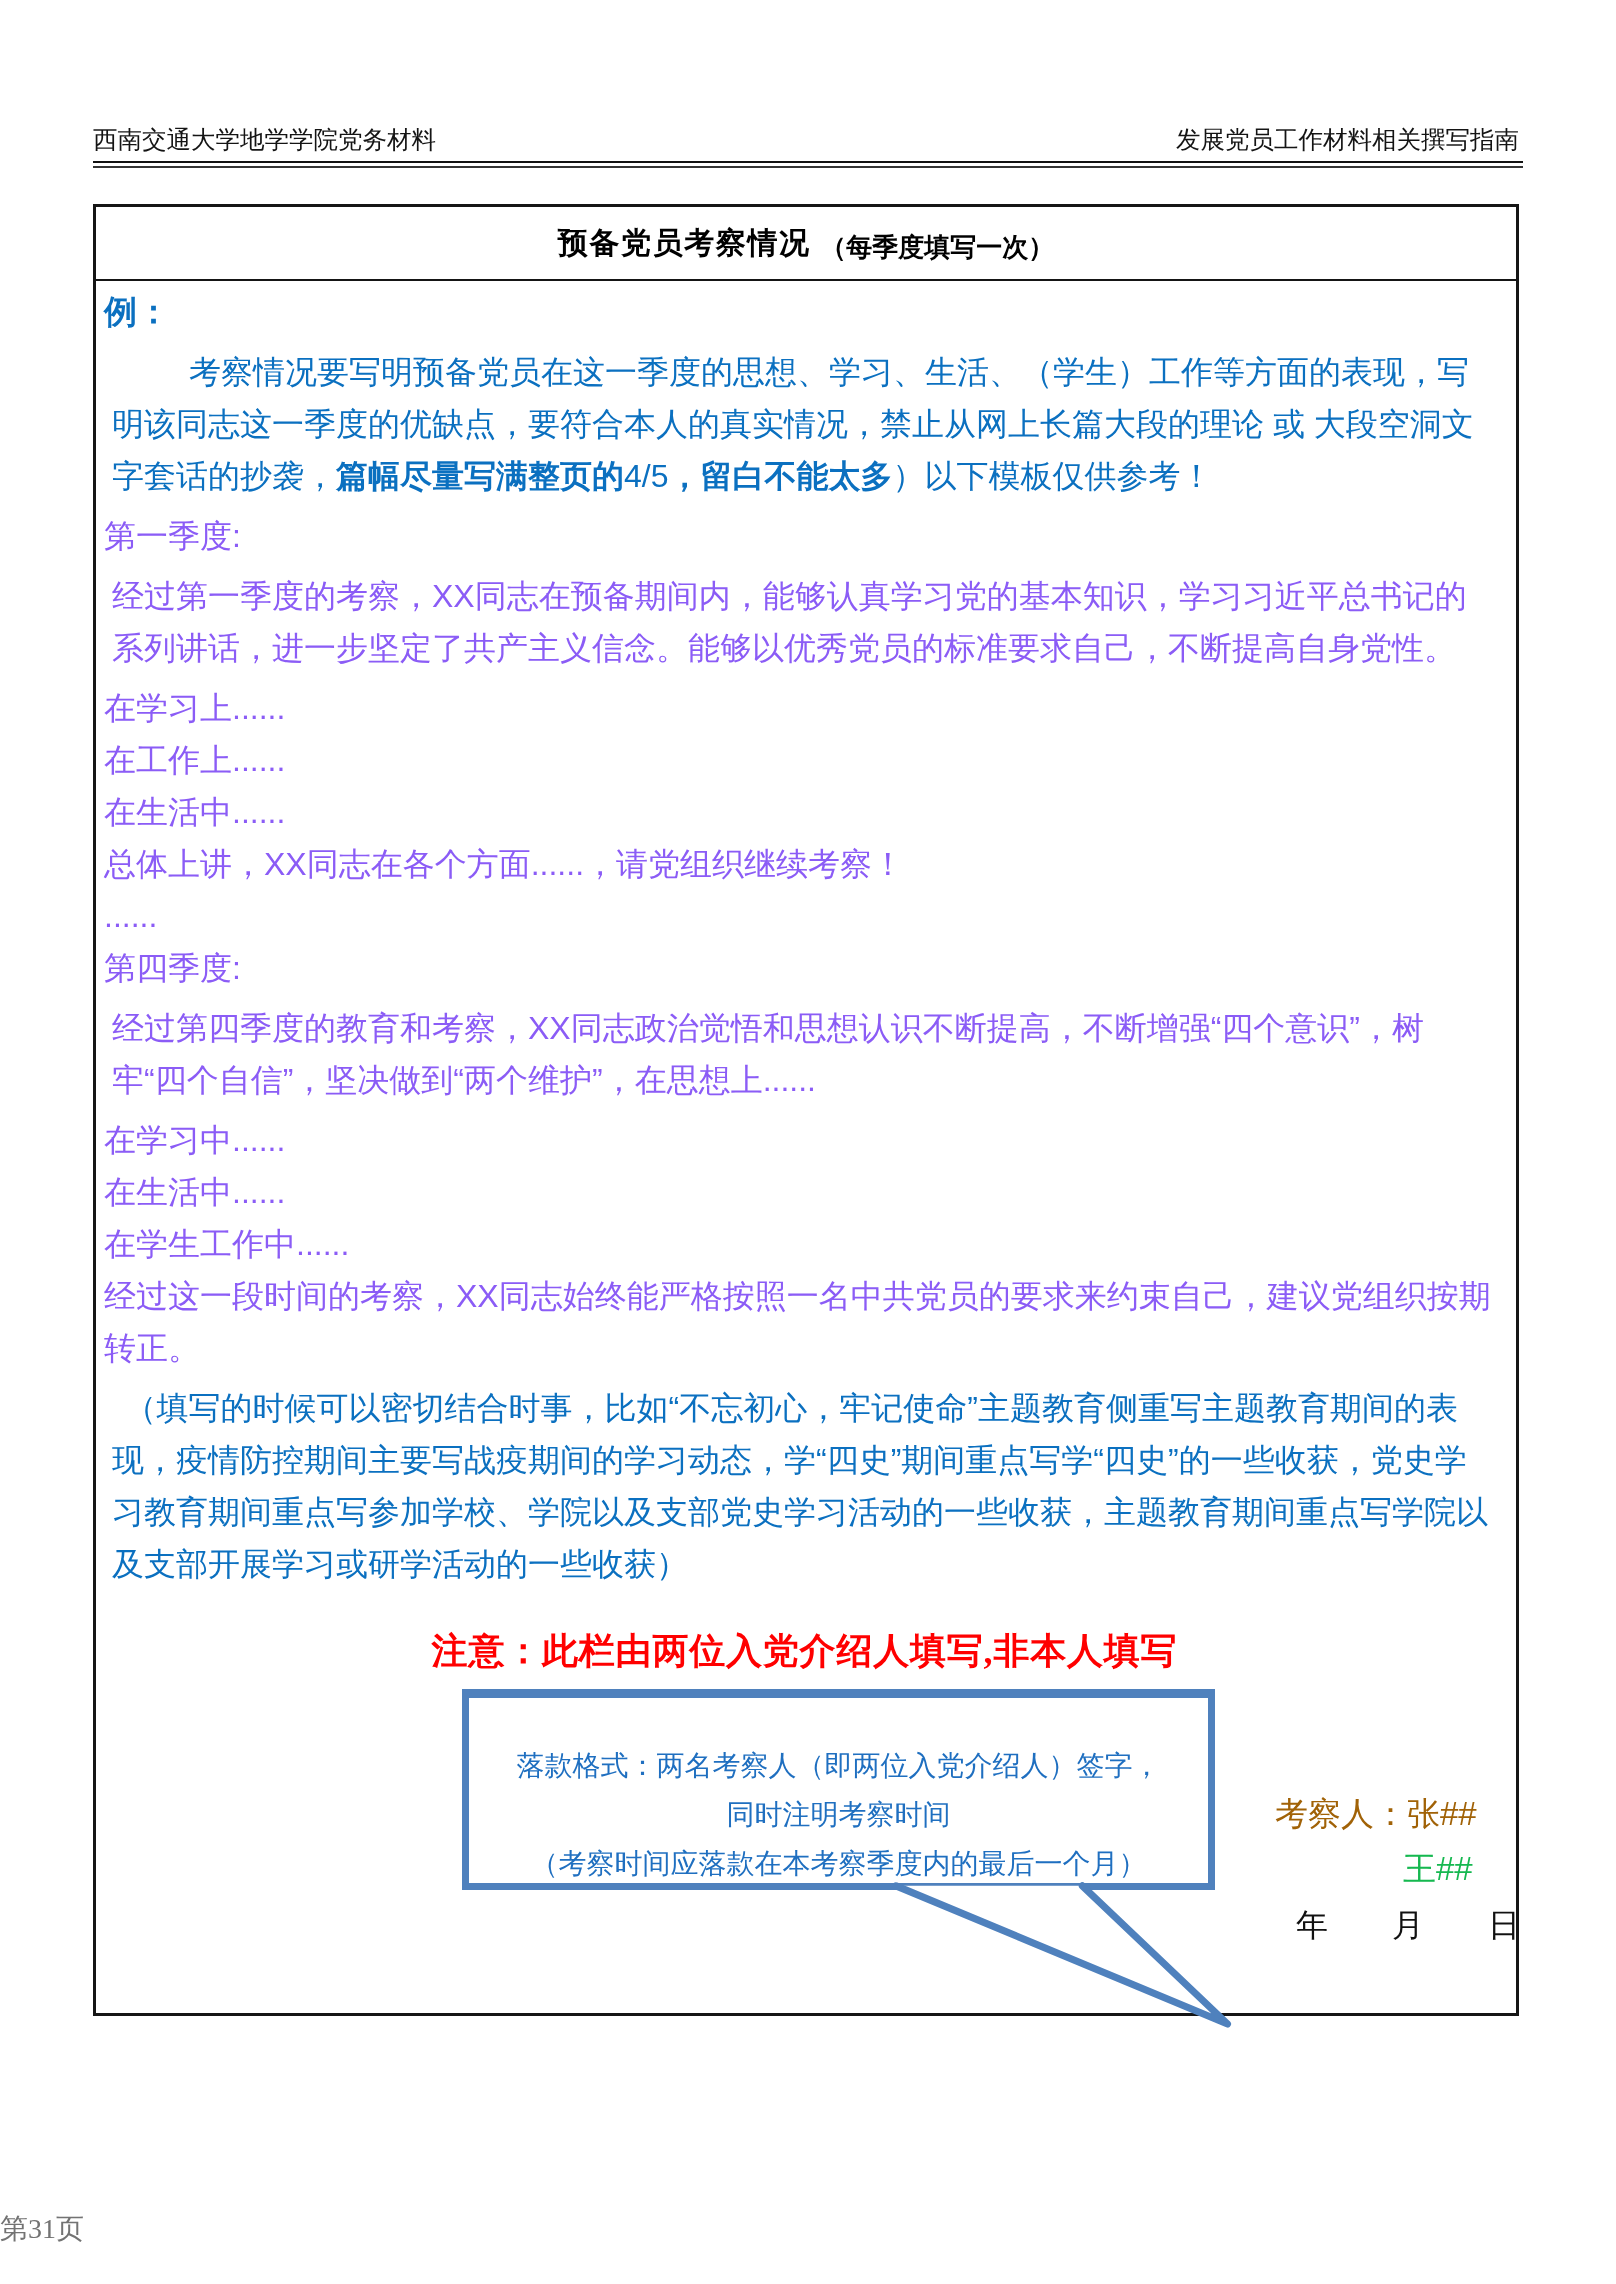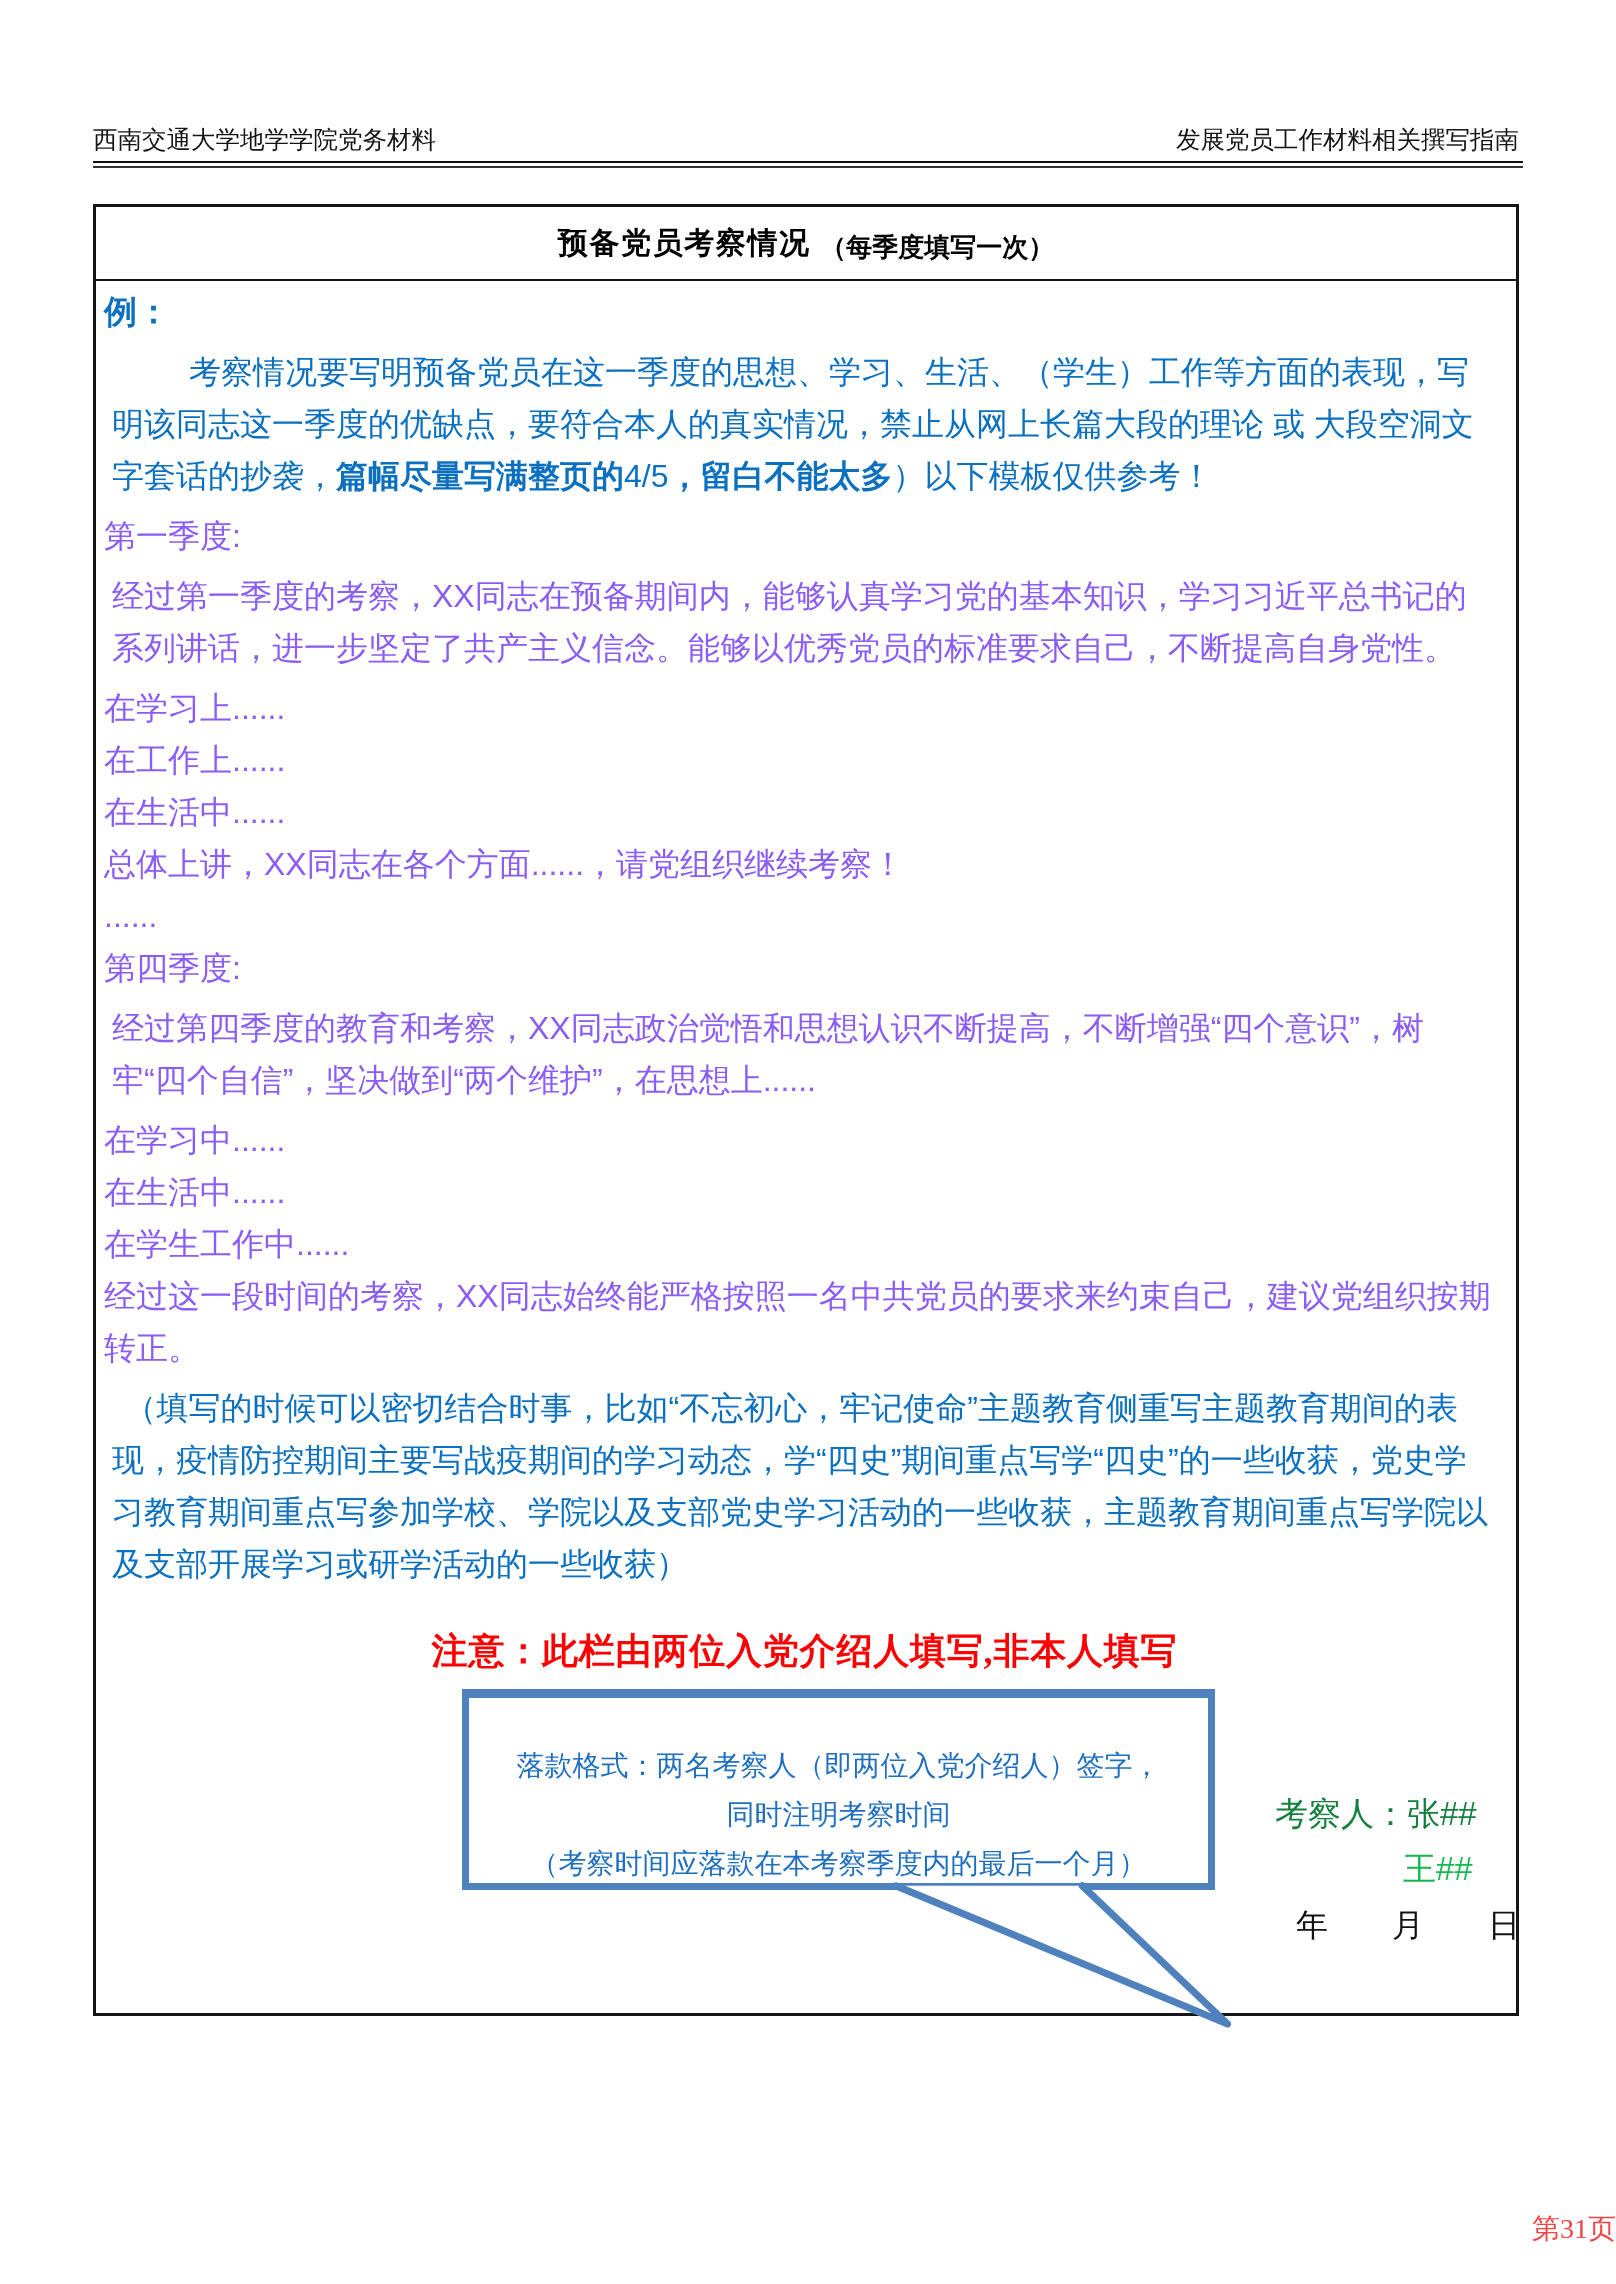--- a/index.html
+++ b/index.html
@@ -44,30 +44,30 @@
     font-size:36px;font-family:"Liberation Serif",serif;letter-spacing:0.8px;
   }
   
   .callout{
     position:absolute;left:462px;top:1689px;width:753px;height:201px;
     box-sizing:border-box;border:7px solid #4F81BD;border-top-width:9.5px;background:#fff;
     text-align:center;color:#1F6FC0;font-size:28px;line-height:49px;padding-top:43px;
   }
   .callout-tail{position:absolute;left:750px;top:1881px;width:521px;height:166px;}
   
-  .sig-line1{position:absolute;left:1275px;top:1792px;font-size:33px;color:#15803d;}
+  .sig-line1{position:absolute;left:1275px;top:1792px;font-size:33px;color:#a16207;}
   .sig-line2{position:absolute;left:1403px;top:1847px;font-size:33px;color:#15B850;}
   .sig-date{
     position:absolute;left:1296px;top:1904px;font-size:32px;color:#111;
     font-family:"Liberation Serif",serif;
   }
   
   .pg-footer{
-    position:absolute;left:0;top:2210px;width:100%;text-align:right;
-    font-size:28px;color:#ef4444;font-family:"Liberation Serif",serif;
+    position:absolute;left:0;top:2210px;width:100%;text-align:left;
+    font-size:28px;color:#737373;font-family:"Liberation Serif",serif;
   }
 </style>
 </head>
 <body>
 
 <div class="pg-header">
   <span>西南交通大学地学学院党务材料</span>
   <span>发展党员工作材料相关撰写指南</span>
 </div>
 <div class="header-rule">

